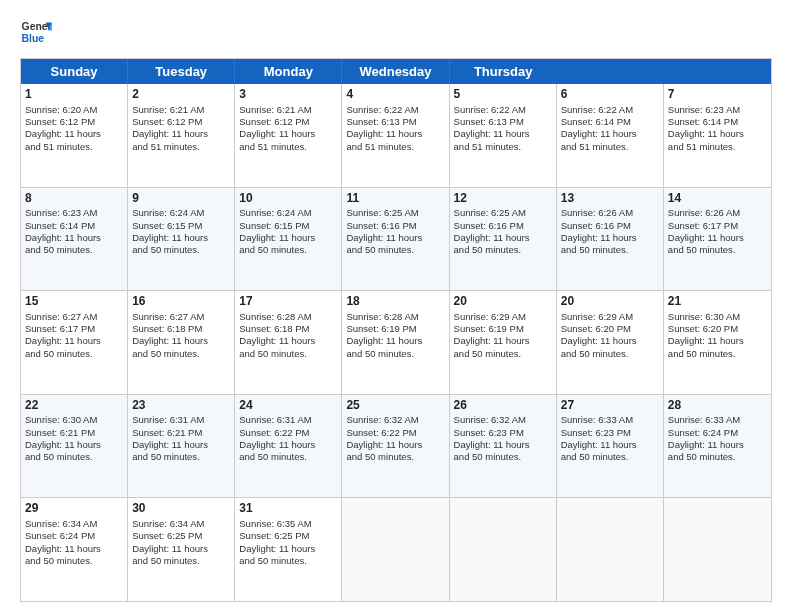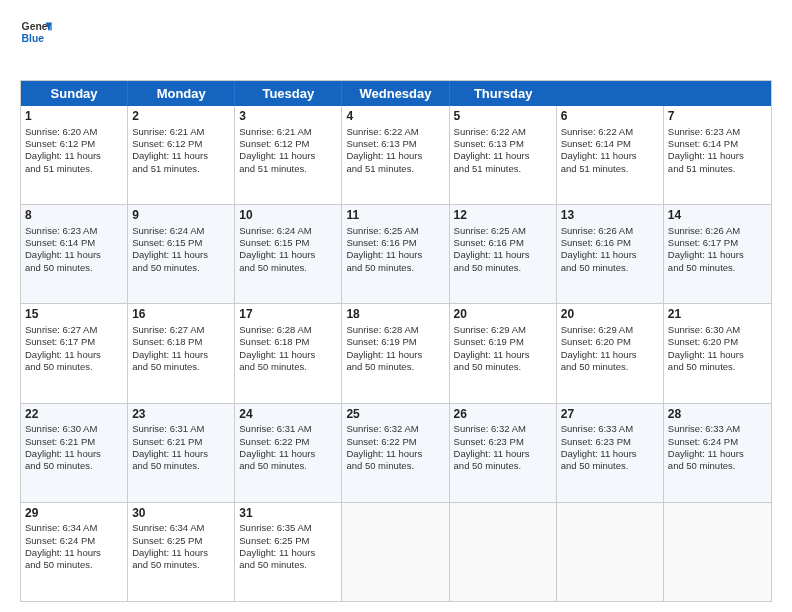--- a/index.html
+++ b/index.html
@@ -44,21 +44,20 @@
     .location {
       font-size: 15px;
       color: #444;
       margin-top: 2px;
     }
     .calendar {
       flex: 1;
       display: flex;
       flex-direction: column;
       border: 1px solid #ccc;
-      margin-top: 22px;
     }
     .cal-header-row {
       display: grid;
       grid-template-columns: repeat(7, 1fr);
       background: #1565C0;
     }
     .cal-header-cell {
       color: #fff;
       font-size: 13px;
       font-weight: bold;
@@ -118,22 +117,22 @@
     </div>
     <div class="title-block">
       <div class="month-title"></div>
       <div class="location"></div>
     </div>
   </div>
 
   <div class="calendar">
     <div class="cal-header-row">
     <div class="cal-header-cell">Sunday</div>
+        <div class="cal-header-cell">Tuesday</div>
         <div class="cal-header-cell">Monday</div>
-        <div class="cal-header-cell">Tuesday</div>
         <div class="cal-header-cell">Wednesday</div>
         <div class="cal-header-cell">Thursday</div>
       </div>
     <div class="cal-body">
     <div class="cal-row">
           <div class="cal-cell">
             <span class="day-num">1</span>
             <div>Sunrise: 6:20 AM</div>
             <div>Sunset: 6:12 PM</div>
             <div>Daylight: 11 hours</div>

